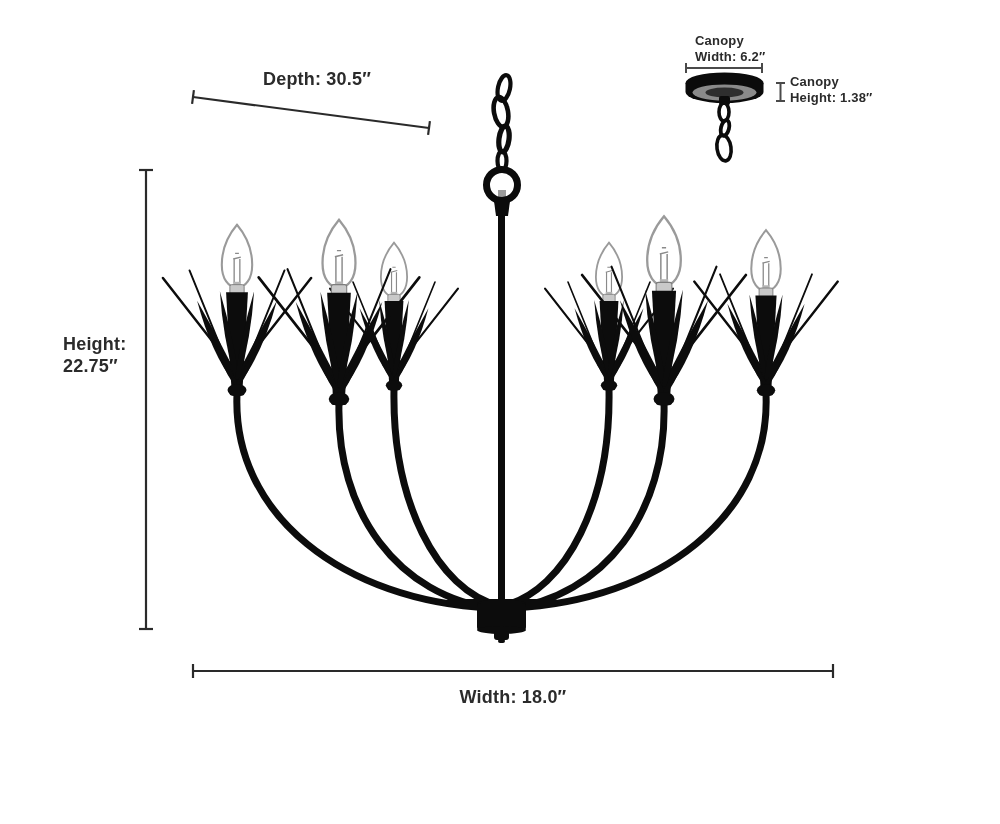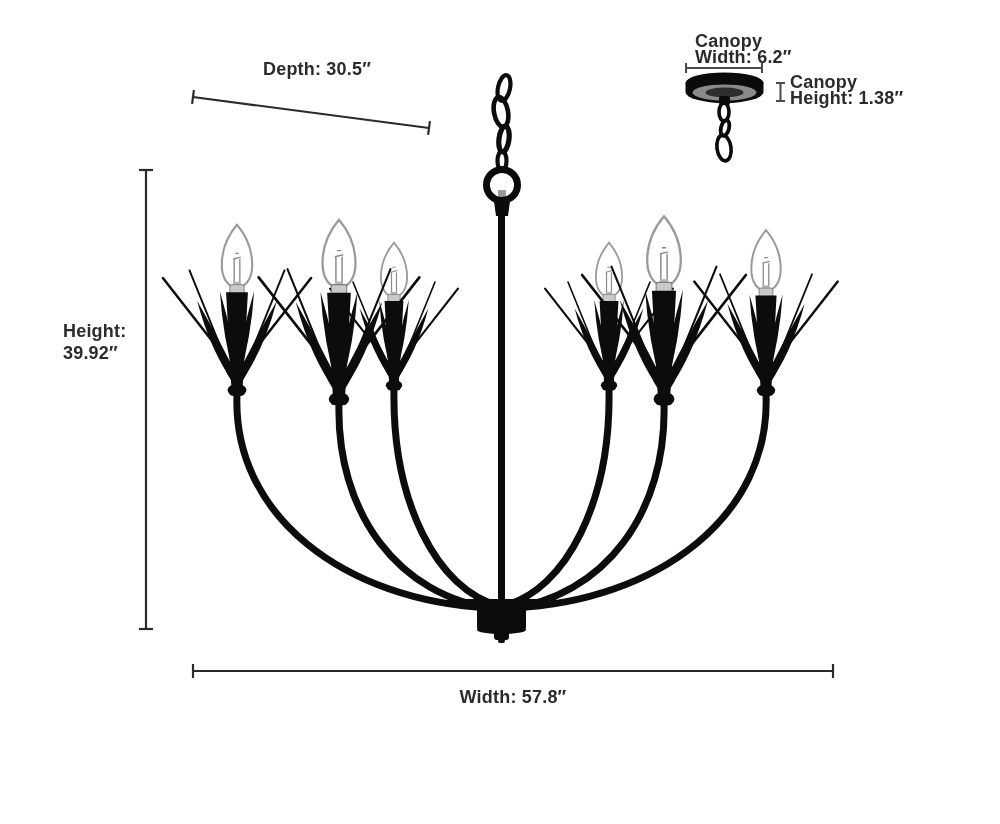--- a/index.html
+++ b/index.html
@@ -13,21 +13,21 @@
   }
   .stage svg { position: absolute; left: 0; top: 0; }
   .dim-label {
     position: absolute;
     font-weight: 700;
     color: #2b2b2b;
     letter-spacing: 0.2px;
     white-space: nowrap;
   }
   .dim-label.main { font-size: 18px; line-height: 22px; }
-  .dim-label.small { font-size: 18px; line-height: 16px; }
+  .dim-label.small { font-size: 13px; line-height: 16px; }
   .center { text-align: center; }
   .line { display: block; }
 </style>
 </head>
 <body>
 
 <div class="stage">
 
   <svg width="1000" height="824" viewBox="0 0 1000 824">
     <defs>
@@ -146,28 +146,28 @@
       </g>
 
       <g stroke="#4a4a4a" stroke-width="2">
         <line x1="780.5" y1="83" x2="780.5" y2="101"></line>
         <line x1="776" y1="83" x2="785" y2="83"></line>
         <line x1="776" y1="101" x2="785" y2="101"></line>
       </g>
     </g>
   </svg>
 
-  <div class="dim-label main center" style="left:252px; top:58px; width:130px;">Depth: 30.5″</div>
+  <div class="dim-label main center" style="left:252px; top:68px; width:130px;">Depth: 30.5″</div>
 
-  <div class="dim-label main" style="left:63px; top:320px;">
+  <div class="dim-label main" style="left:63px; top:333px;">
     <span class="line">Height:</span>
-    <span class="line">39.92″</span>
+    <span class="line">22.75″</span>
   </div>
 
-  <div class="dim-label main center" style="left:428px; top:686px; width:170px;">Width: 57.8″</div>
+  <div class="dim-label main center" style="left:428px; top:686px; width:170px;">Width: 18.0″</div>
 
   <div class="dim-label small" style="left:695px; top:33px;">
     <span class="line">Canopy</span>
     <span class="line">Width: 6.2″</span>
   </div>
 
   <div class="dim-label small" style="left:790px; top:74px;">
     <span class="line">Canopy</span>
     <span class="line">Height: 1.38″</span>
   </div>

